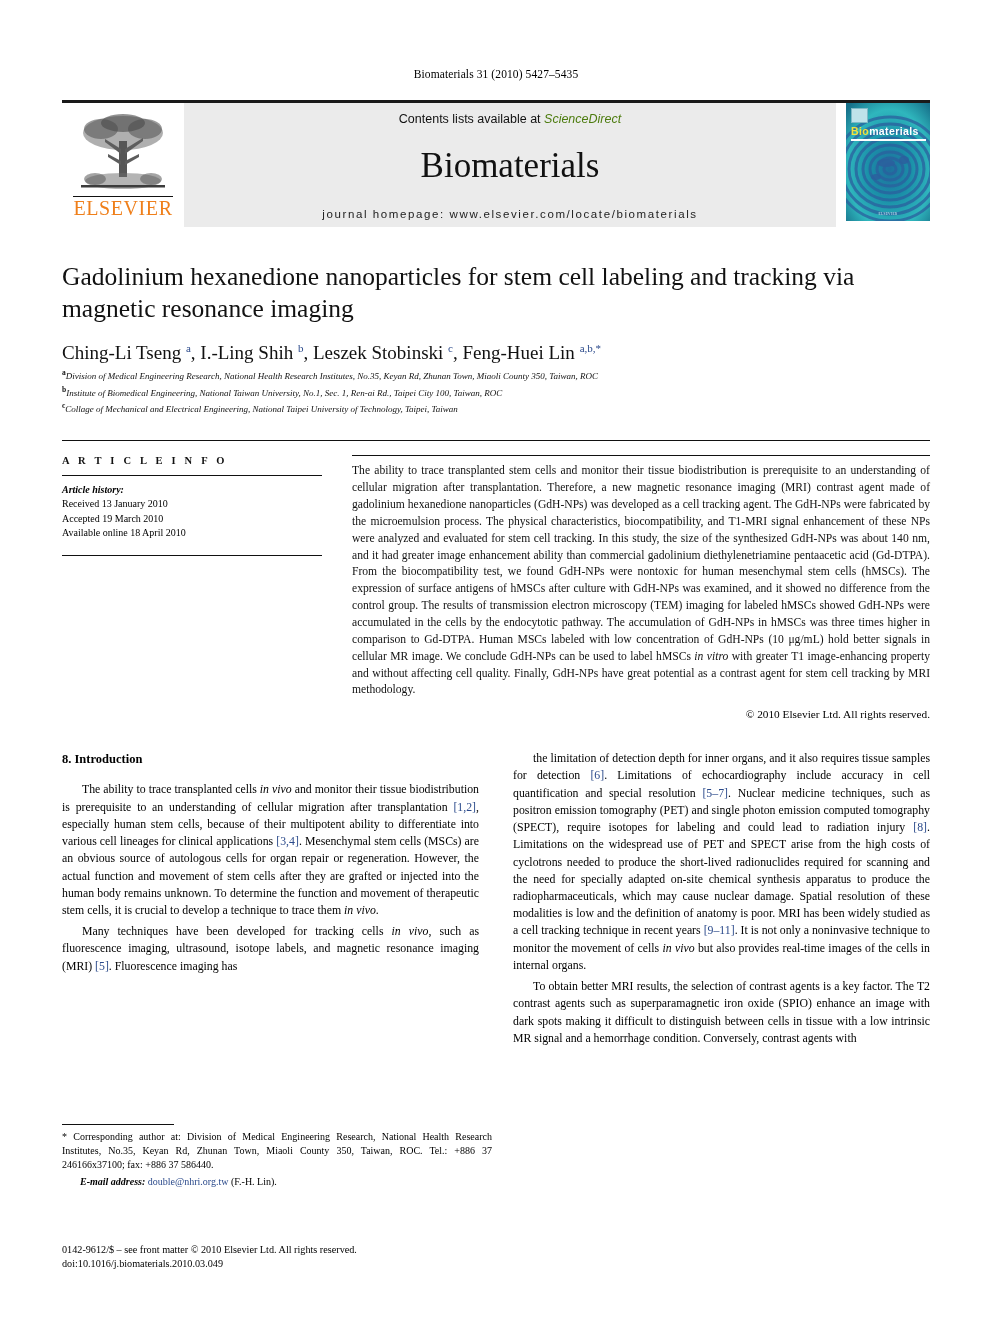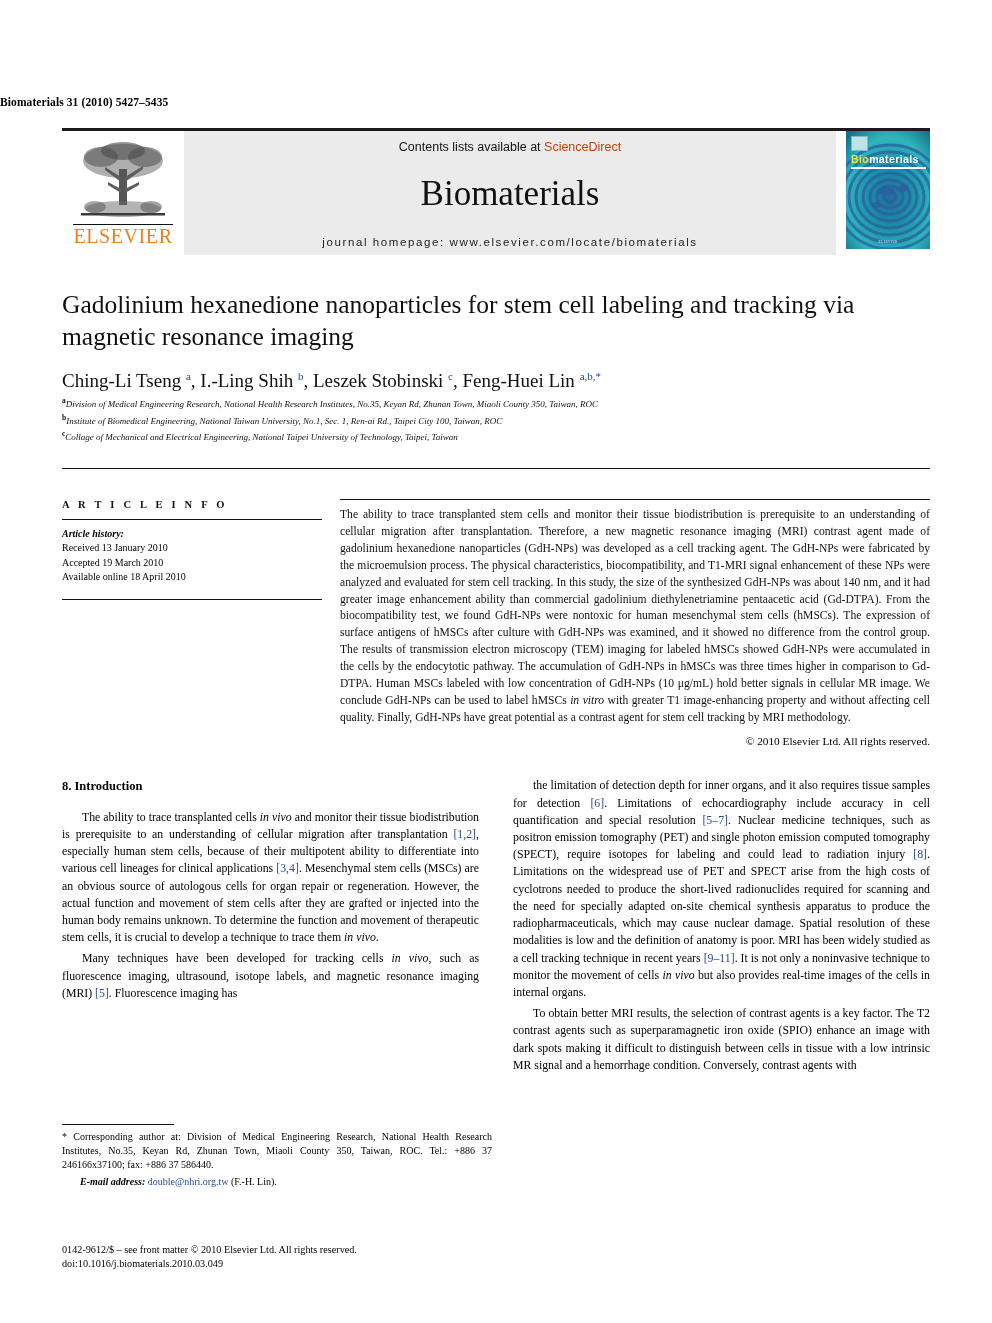--- a/index.html
+++ b/index.html
@@ -18,24 +18,24 @@
   .page {
     position: relative;
     width: 992px;
     height: 1323px;
     padding: 0;
     box-sizing: border-box;
   }
 
   
   .running-head {
-    text-align: left;
+    text-align: center;
     font-size: 11.5px;
-    font-weight: bold;
-    padding-top: 96px;
+    font-weight: normal;
+    padding-top: 68px;
     letter-spacing: 0.1px;
   }
 
   
   .masthead {
     margin: 20px 62px 0 62px;
     border-top: 3px solid #1a1a1a;
     display: flex;
     align-items: stretch;
     height: 124px;
@@ -71,21 +71,22 @@
     justify-content: space-between;
     padding: 9px 0 7px 0;
     box-sizing: border-box;
   }
   .contents-line {
     font-family: "Liberation Sans", sans-serif;
     font-size: 12.5px;
     color: #111;
   }
   .contents-line .sd {
-    color: #c2410c;
+    color: #4d7c0f;
+    font-style: italic;
   }
   .journal-name {
     font-family: "Liberation Serif", serif;
     font-size: 35px;
     color: #111;
     line-height: 1;
     padding-bottom: 4px;
   }
   .homepage-line {
     font-family: "Liberation Sans", sans-serif;
@@ -174,23 +175,23 @@
   .affils sup {
     font-style: normal;
     font-weight: bold;
     font-size: 7.5px;
   }
 
   
   .info-abstract {
     margin: 24px 62px 0 62px;
     border-top: 1.5px solid #111;
-    padding-top: 30px;
-    display: flex;
-    gap: 0;
+    padding-top: 14px;
+    display: flex;
+    gap: 12px;
   }
   .col-info {
     flex: 0 0 278px;
     width: 278px;
     padding-right: 18px;
     box-sizing: border-box;
   }
   .col-abstract {
     flex: 1 1 auto;
     box-sizing: border-box;

